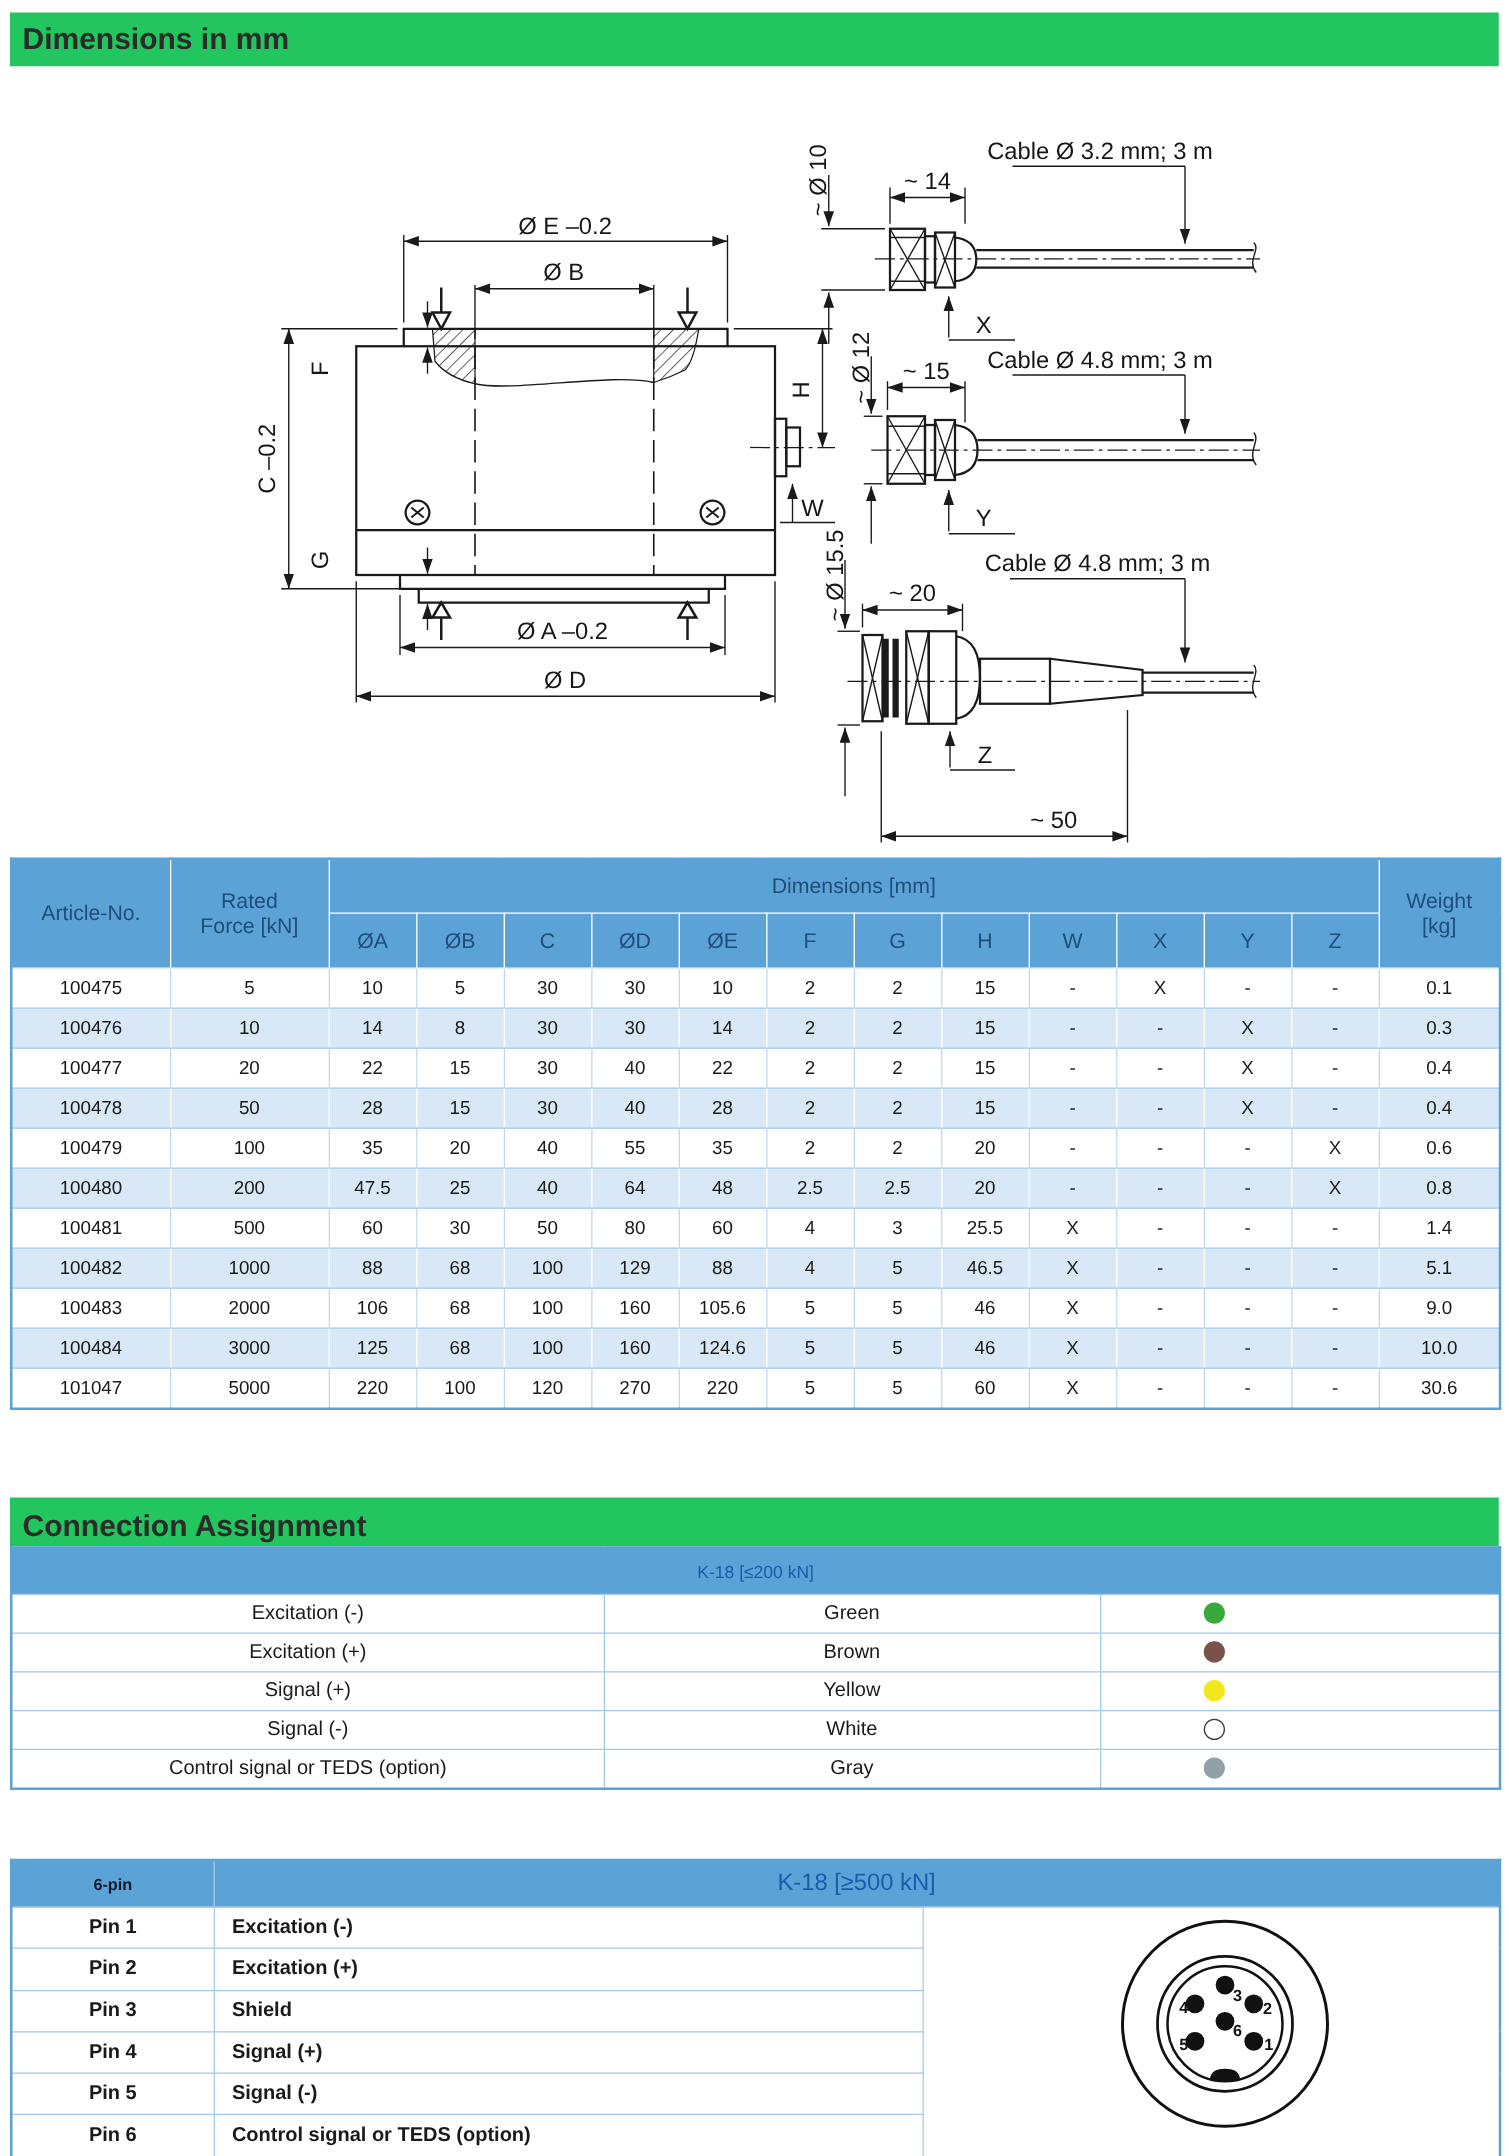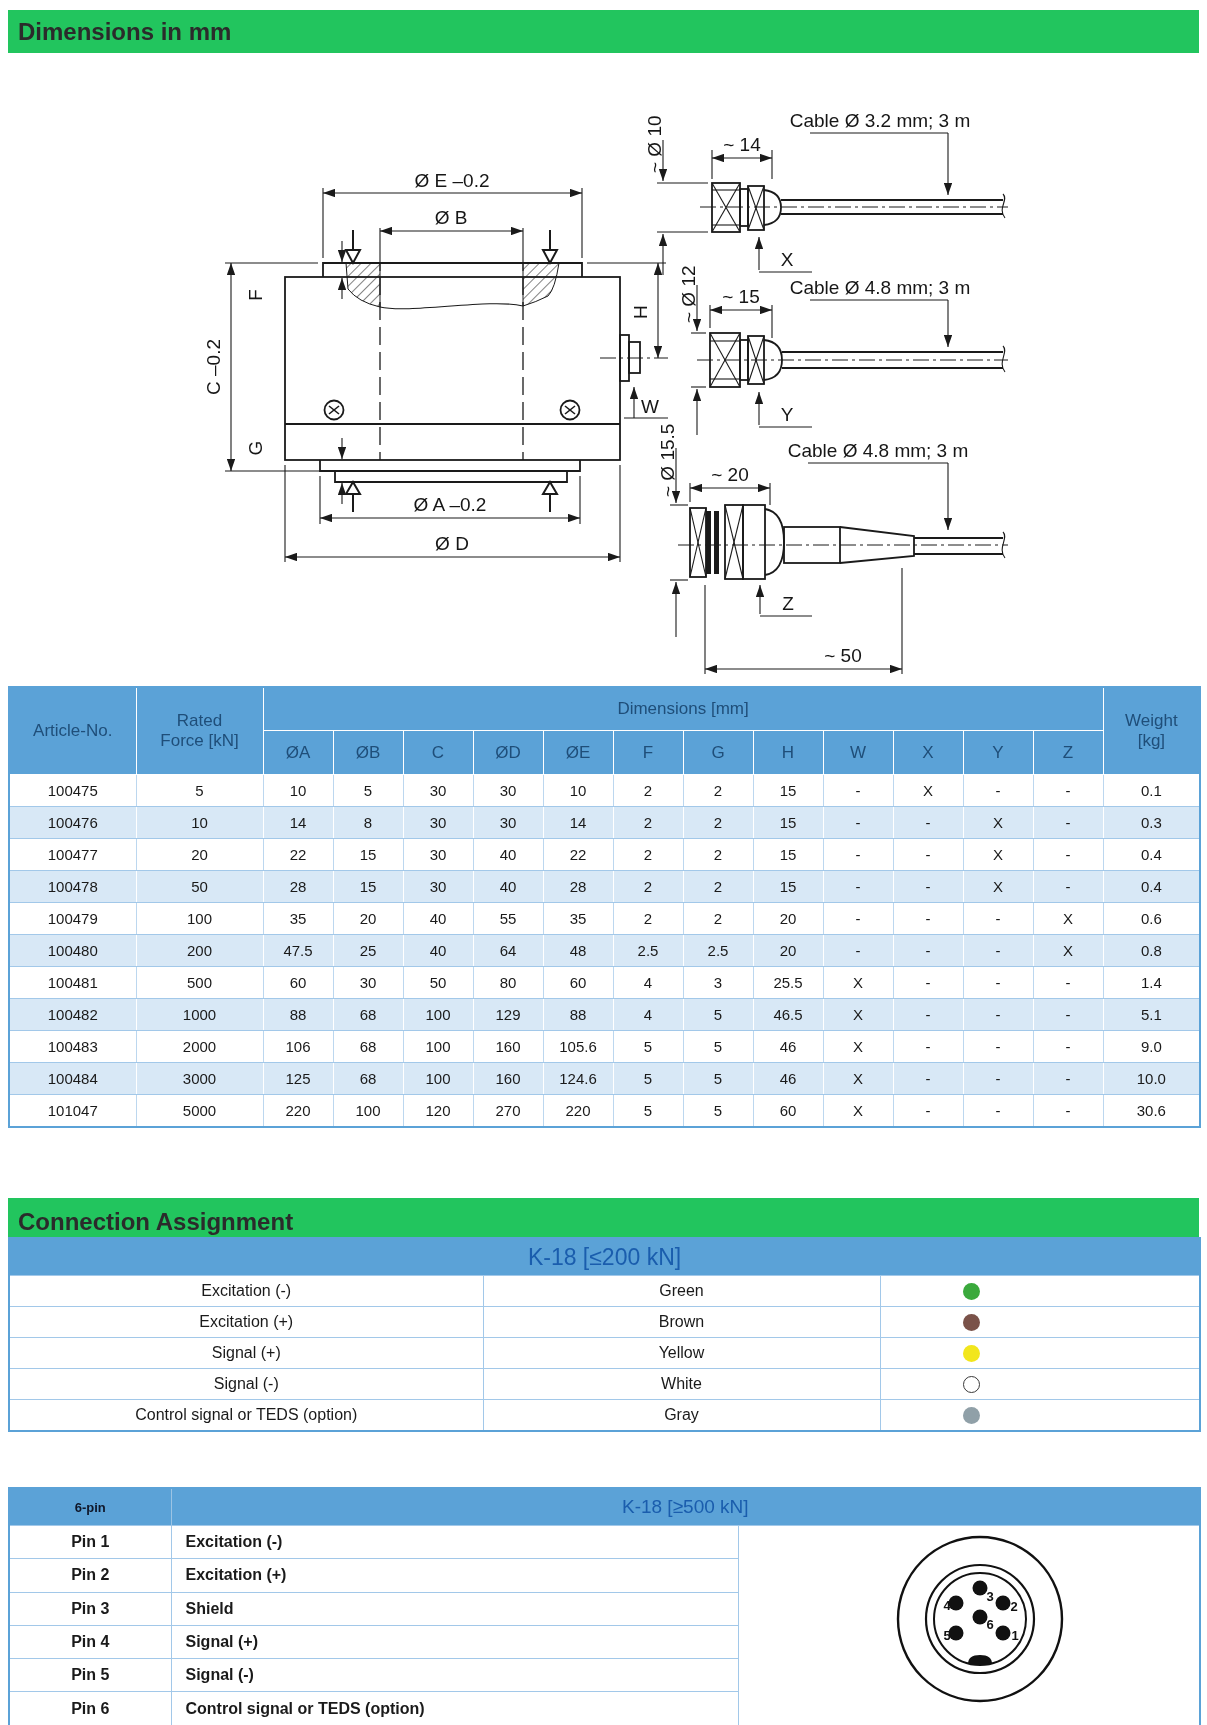--- a/index.html
+++ b/index.html
@@ -16,21 +16,21 @@
   .cl{stroke:#1a1a1a;stroke-width:1;fill:none;stroke-dasharray:16 4 3 4;}
   table{border-collapse:collapse;table-layout:fixed;position:absolute;background:#fff;}
   #dimTable{left:8px;top:686px;width:1191px;border:2px solid #5ba2d7;font-size:15px;}
   #dimTable th{background:#5ba2d7;color:#1f4e79;font-weight:normal;font-size:17px;border:1px solid #fff;white-space:pre-line;padding:0;}
   #dimTable thead tr:nth-child(1) th{height:42px;}
   #dimTable thead tr:nth-child(2) th{height:43px;}
   #dimTable td{height:31px;text-align:center;border-bottom:1px solid #a2c8e9;border-left:1px solid #bcd7ef;padding:0;}
   #dimTable td:first-child{border-left:none;}
   #dimTable tr.alt td{background:#d8e8f6;border-left:1px solid #fff;}
   #k18low{left:8px;top:1237px;width:1191px;border:2px solid #5ba2d7;font-size:16px;}
-  #k18low th{background:#5ba2d7;color:#1a5dad;font-weight:normal;font-size:23px;height:36px;padding:0;}
+  #k18low th{background:#5ba2d7;color:#1a5dad;font-weight:normal;font-size:14px;height:36px;padding:0;}
   #k18low td{height:30px;text-align:center;border:1px solid #a2c8e9;padding:0;}
   #k18high{left:8px;top:1487px;width:1191px;border:2px solid #5ba2d7;font-size:16px;}
   #k18high th{background:#5ba2d7;height:36px;padding:0;border-left:1px solid #9cc4e4;}
   #k18high th.pin{color:#0f172a;font-weight:bold;font-size:13px;}
   #k18high th.k18{color:#1a5dad;font-weight:normal;font-size:19px;}
   #k18high td{height:32.3px;border:1px solid #a2c8e9;padding:0;font-weight:bold;}
   #k18high td.pincell{text-align:center;}
   #k18high td.desc{text-align:left;padding-left:14px;}
   #k18high td.conncell{background:#fff;}
   .dot{display:inline-block;width:17px;height:17px;border-radius:50%;vertical-align:middle;}

